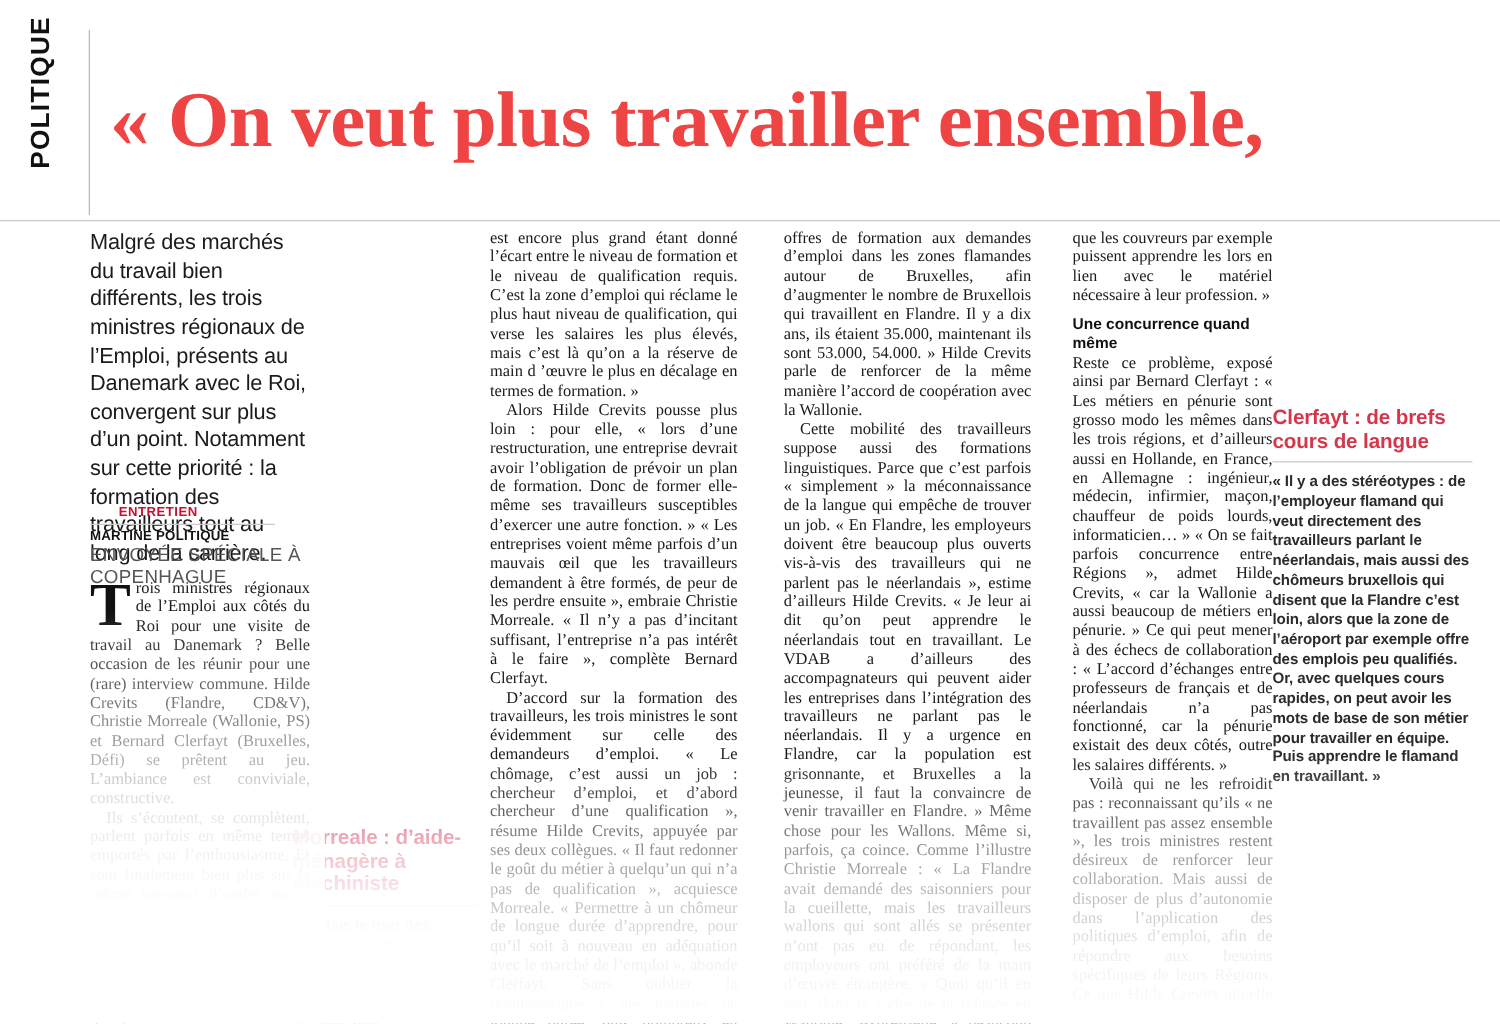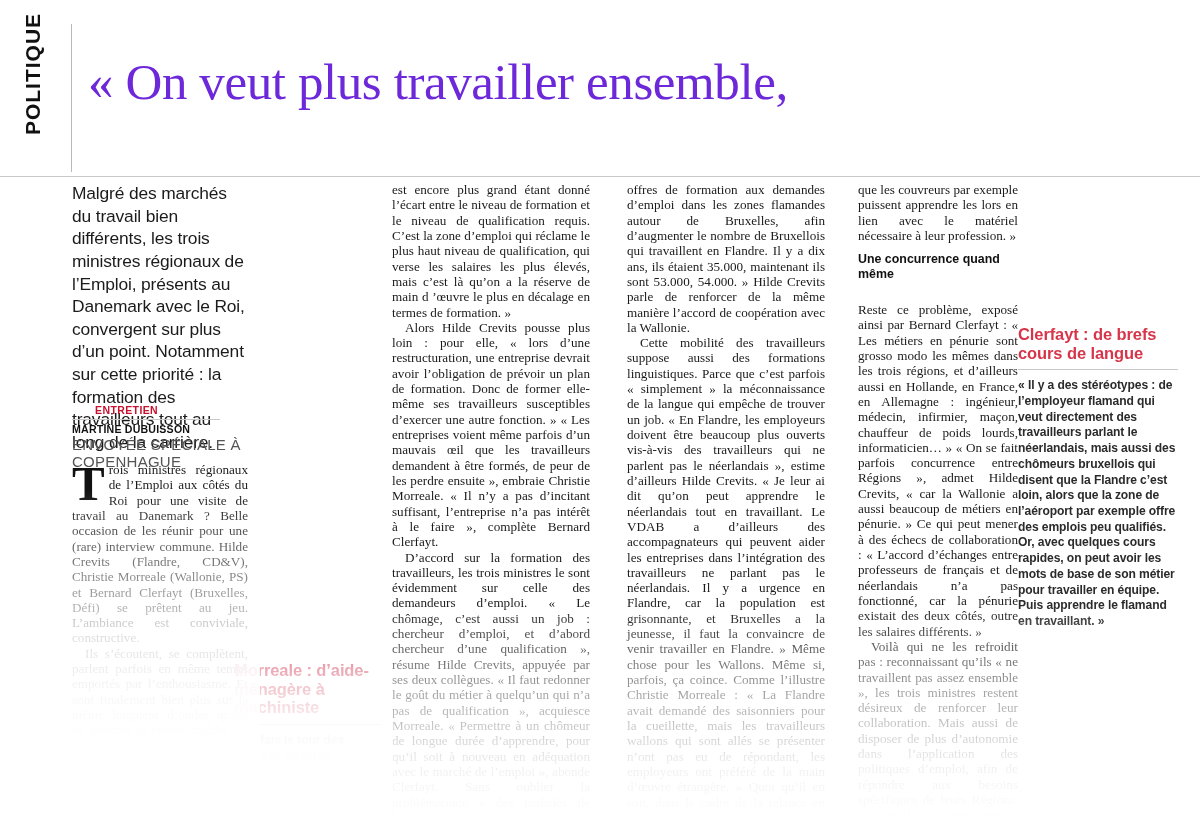--- a/index.html
+++ b/index.html
@@ -18,22 +18,22 @@
     font-size:21px;letter-spacing:1.0px;color:#111;text-align:center;
     white-space:nowrap;
   }
   .rubric-rule{
     position:absolute;left:71px;top:24px;width:1px;height:148px;background:#b9b9b9;
   }
 
   
   .headline{
     position:absolute;left:88px;top:24px;width:1100px;
-    font-family:"Liberation Serif", serif;font-weight:400;
-    font-size:51px;line-height:0.98;letter-spacing:-0.4px;color:#6d28d9;
+    font-family:"Liberation Serif", serif;font-weight:700;
+    font-size:63px;line-height:0.98;letter-spacing:-0.4px;color:#ef4444;
   }
   .headline .l2{display:block;}
 
   .head-rule{position:absolute;left:0px;top:176px;width:1200px;height:1px;background:#c9c9c9;}
 
   
   .chapeau{
     position:absolute;left:72px;top:182px;width:176px;
     font-family:"Liberation Sans", sans-serif;font-weight:400;
     font-size:17.4px;line-height:1.30;color:#1b1b1b;letter-spacing:-0.15px;
@@ -69,21 +69,21 @@
   .col4{left:858px;width:160px;}
 
   .dropcap{
     float:left;font-family:"Liberation Serif", serif;font-weight:700;
     font-size:49px;line-height:0.80;margin:2px 4px 0 0;color:#111;
   }
 
   .subhead{
     font-family:"Liberation Sans", sans-serif;font-weight:700;
     font-size:12.4px;line-height:1.2;color:#111;
-    margin:9px 0 20px 0;text-align:left;text-indent:0;
+    margin:9px 0 0 0;text-align:left;text-indent:0;
   }
 
   
   .redbox{position:absolute;}
   .redbox .rb-title{
     font-family:"Liberation Sans", sans-serif;font-weight:700;
     font-size:16.5px;line-height:1.13;color:#d6354a;letter-spacing:-0.1px;
   }
   .redbox .rb-rule{height:1px;background:#c9c9c9;margin:7px 0 8px 0;}
   .redbox .rb-body{
@@ -123,21 +123,21 @@
   <div class="rubric-rule"></div>
 
   <h1 class="headline">
     <span>« On veut plus travailler ensemble,</span>
   </h1>
   <div class="head-rule"></div>
 
   <div class="chapeau">Malgré des marchés du travail bien différents, les trois ministres régionaux de l’Emploi, présents au Danemark avec le Roi, convergent sur plus d’un point. Notamment sur cette priorité : la formation des travailleurs tout au long de la carrière.</div>
   <div class="entretien">ENTRETIEN</div>
   <div class="entretien-rule"></div>
-  <div class="byline-name">MARTINE DUBUISSON</div>
+  <div class="byline-name">MARTINE POLITIQUE</div>
   <div class="byline-role">ENVOYÉE SPÉCIALE À COPENHAGUE</div>
 
   <div class="col col1">
     <p class="first"><span class="dropcap">T</span><span>rois ministres régionaux de l’Emploi aux côtés du Roi pour une visite de travail au Danemark ? Belle occasion de les réunir pour une (rare) interview commune. Hilde Crevits (Flandre, CD&amp;V), Christie Morreale (Wallonie, PS) et Bernard Clerfayt (Bruxelles, Défi) se prêtent au jeu. L’ambiance est conviviale, constructive.</span></p>
     <p>Ils s’écoutent, se complètent, parlent parfois en même temps emportés par l’enthousiasme. Et sont finalement bien plus sur la même longueur d’ondes qu’on ne pourrait le croire, malgré les différences significatives entre leurs marchés du travail. Tous trois se réjouissent d’accompagner le Roi pour approfondir, ensemble, le modèle danois.</p>
 
   </div>
 
   <div class="col col2">
     <p class="first">est encore plus grand étant donné l’écart entre le niveau de formation et le niveau de qualification requis. C’est la zone d’emploi qui réclame le plus haut niveau de qualification, qui verse les salaires les plus élevés, mais c’est là qu’on a la réserve de main d ’œuvre le plus en décalage en termes de formation. »</p>

